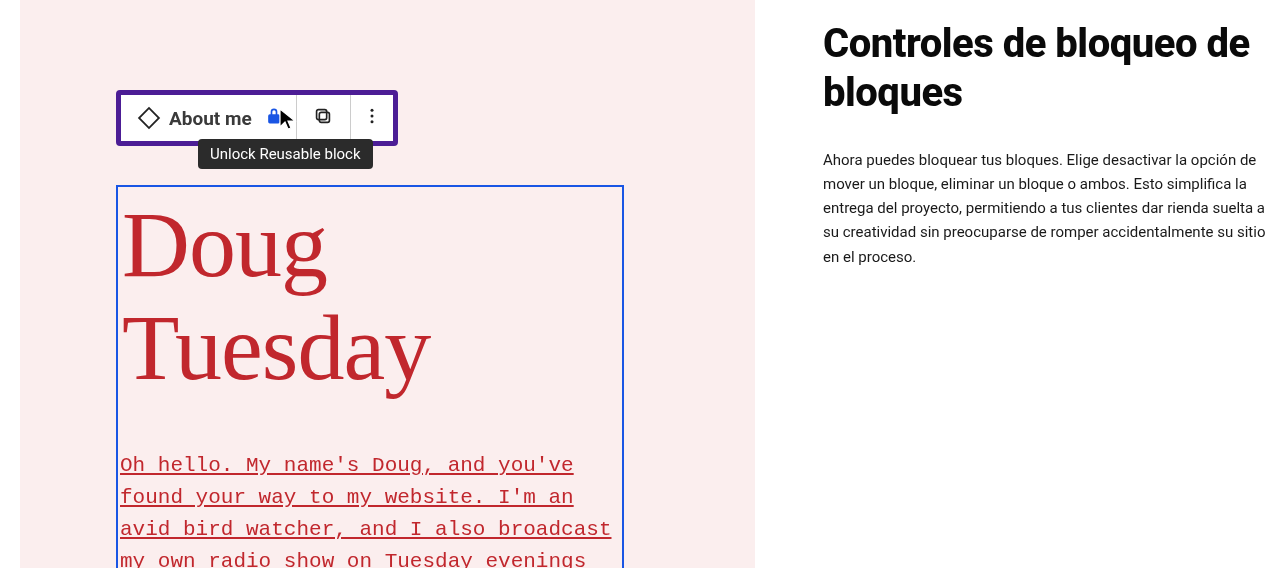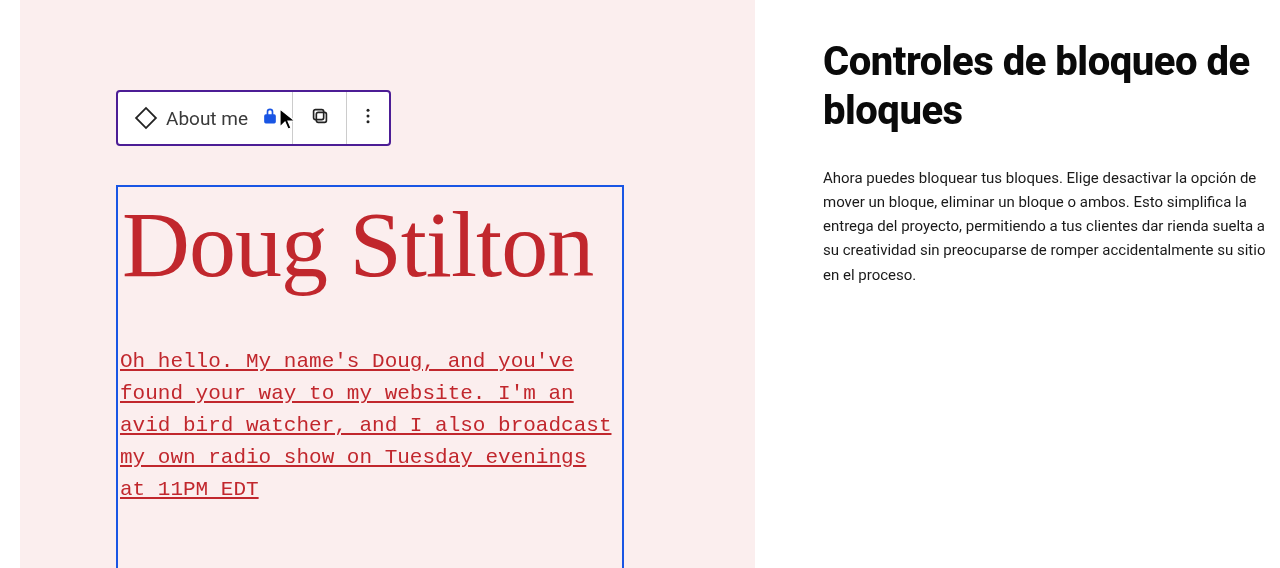--- a/index.html
+++ b/index.html
@@ -9,21 +9,20 @@
     width: 735px;
     height: 568px;
     background: #fbeeee;
     position: relative;
     margin-left: 20px;
     overflow: hidden;
   }
   .right-pane {
     flex: 1;
     padding: 20px 10px 0 68px;
-    margin-top: 18px;
   }
   .right-title {
     font-size: 40px;
     font-weight: 800;
     line-height: 1.22;
     letter-spacing: -0.5px;
     color: #0a0a0a;
     margin-bottom: 30px;
   }
   .right-body {
@@ -33,24 +32,25 @@
     max-width: 450px;
   }
 
   
   .toolbar {
     position: absolute;
     top: 90px;
     left: 96px;
     display: flex;
     background: #fff;
-    border: 2px solid #4c1d95;
+    border: 5px solid #4c1d95;
     border-radius: 4px;
     height: 56px;
     align-items: stretch;
+    font-weight: bold;
   }
   .toolbar-cell {
     display: flex;
     align-items: center;
     justify-content: center;
     border-right: 1px solid #ccc;
     padding: 0 14px;
   }
   .toolbar-cell:last-child { border-right: none; }
   .toolbar-label {
@@ -151,23 +151,24 @@
         </span>
       </div>
     </div>
 
     <div class="cursor-arrow">
       <svg width="20" height="26" viewBox="0 0 20 26">
         <path d="M2 2 L2 20 L7 15 L10 22 L13 21 L10 14 L17 14 Z" fill="#000" stroke="#fff" stroke-width="1.2"></path>
       </svg>
     </div>
 
+    <div class="tooltip">Unlock Reusable block</div>
 
     <div class="content-block">
-      <div class="content-heading">Doug Stilton</div>
+      <div class="content-heading">Doug Tuesday</div>
       <div class="content-body">Oh hello. My name's Doug, and you've found your way to my website. I'm an avid bird watcher, and I also broadcast my own radio show on Tuesday evenings at 11PM EDT</div>
     </div>
 
   </div>
 
   <div class="right-pane">
     <h1 class="right-title">Controles de bloqueo de bloques</h1>
     <p class="right-body">Ahora puedes bloquear tus bloques. Elige desactivar la opción de mover un bloque, eliminar un bloque o ambos. Esto simplifica la entrega del proyecto, permitiendo a tus clientes dar rienda suelta a su creatividad sin preocuparse de romper accidentalmente su sitio en el proceso.</p>
   </div>
 

